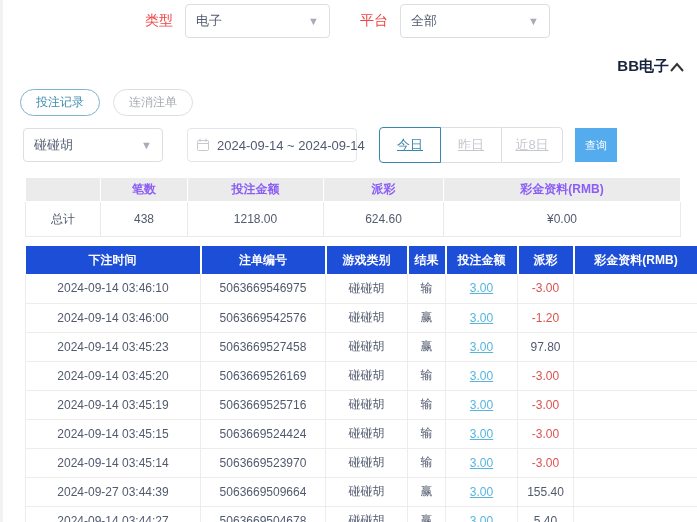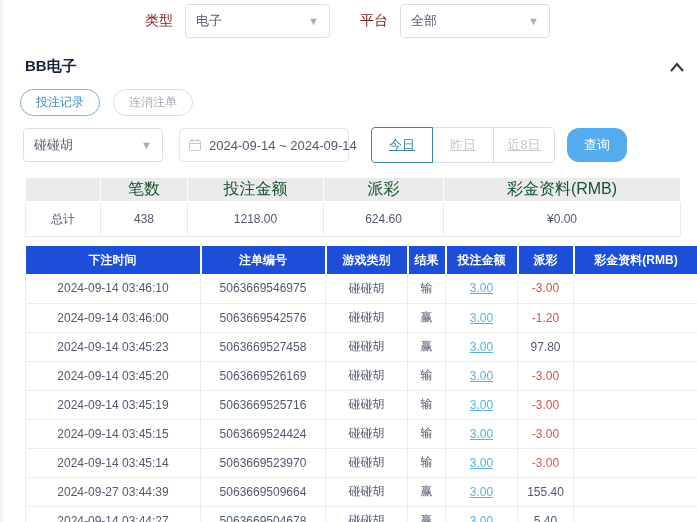--- a/index.html
+++ b/index.html
@@ -2,60 +2,60 @@
 <html><head>
 <meta charset="utf-8">
 <style>
   * { box-sizing: border-box; margin: 0; padding: 0; }
   html, body { width: 697px; height: 522px; overflow: hidden; background: #fff; }
   body { font-family: "Liberation Sans", sans-serif; color: #515a6e; position: relative; }
   .left-strip { position: absolute; left: 0; top: 0; width: 3px; height: 100%; background: #f2f2f2; }
 
   
   .topbar { height: 42px; display: flex; align-items: center; padding-left: 145px; background: #fff; }
-  .field-label { font-size: 14px; color: #7f1d1d; margin-right: 12px; }
+  .field-label { font-size: 14px; color: #ef4444; margin-right: 12px; }
   .select-box { height: 32px; border: 1px solid #dcdee2; border-radius: 4px; background: #fff;
     display: flex; align-items: center; justify-content: space-between; padding: 16px 10px; cursor: pointer; }
   .select-box .val { font-size: 13px; color: #515a6e; }
   .caret { font-size: 11px; color: #a7adb8; line-height: 1; }
   .w145 { width: 145px; } .w150 { width: 150px; } .w140 { width: 140px; }
   .gap30 { margin-left: 30px; }
 
   
   .section { padding: 0 0 0 25px; }
-  .sec-head { margin-top: 15px; display: flex; align-items: center; justify-content: space-between; padding-right: 12px; }
+  .sec-head { margin-top: 15px; display: flex; align-items: center; justify-content: flex-end; padding-right: 12px; }
   .sec-title { font-size: 15px; font-weight: bold; color: #17233d; }
   .collapse { cursor: pointer; display: flex; align-items: center; }
 
   
   .tabs { margin-top: 13px; display: flex; gap: 13px; margin-left: -5px; }
   .tab { height: 27px; padding: 0 15px; display: flex; align-items: center; border-radius: 15px;
     border: 1px solid #dcdee2; color: #a6aab2; font-size: 12px; background: #fff; cursor: pointer; }
   .tab.active { border-color: #7db5cd; color: #3e8cb0; }
 
   
   .filters { margin-top: 11px; display: flex; align-items: center; margin-left: -2px; }
-  .date-box { margin-left: 16px; width: 170px; height: 34px; border: 1px solid #e3e5e8; border-radius: 4px;
+  .date-box { margin-left: 24px; width: 170px; height: 34px; border: 1px solid #e3e5e8; border-radius: 4px;
     display: flex; align-items: center; padding: 0 8px; gap: 7px; cursor: pointer; }
   .date-box .val { font-size: 13px; color: #515a6e; white-space: nowrap; }
   .btn-group { margin-left: 22px; display: flex; }
   .qbtn { width: 62px; height: 36px; background: #fff; border: 1px solid #dcdee2; font-size: 13px;
     color: #c5c8ce; cursor: pointer; margin-left: -1px; font-family: inherit; text-decoration: underline; }
   .qbtn:first-child { margin-left: 0; border-radius: 4px 0 0 4px; }
   .qbtn:last-child { border-radius: 0 4px 4px 0; }
   .qbtn.active { border-color: #3a87ad; color: #3a87ad; position: relative; z-index: 2; }
-  .search-btn { margin-left: 12px; width: 60px; height: 34px; background: #54abee; color: #fff;
-    border: none; border-radius: 12px; font-size: 13px; cursor: pointer; font-family: inherit; }
+  .search-btn { margin-left: 12px; width: 42px; height: 34px; background: #54abee; color: #fff;
+    border: none; border-radius: 0; font-size: 11px; cursor: pointer; font-family: inherit; }
 
   
   table { border-collapse: collapse; }
   .summary { margin-top: 14px; width: 655px; table-layout: fixed; }
   .summary col.c1 { width: 75px; } .summary col.c2 { width: 87px; } .summary col.c3 { width: 136px; }
   .summary col.c4 { width: 120px; } .summary col.c5 { width: 237px; }
-  .summary th { background: #ebebeb; height: 24px; font-size: 16px; font-weight: normal; color: #14532d;
+  .summary th { background: #ebebeb; height: 24px; font-size: 12px; font-weight: bold; color: #8b5cf6;
     border: 1px solid #fff; }
   .summary td { height: 35px; text-align: center; font-size: 12px; color: #515a6e;
     border: 1px solid #e8eaec; }
 
   
   .main { margin-top: 9px; width: 672px; table-layout: fixed; }
   .main col.c1 { width: 175px; } .main col.c2 { width: 125px; } .main col.c3 { width: 82px; }
   .main col.c4 { width: 38px; } .main col.c5 { width: 72px; } .main col.c6 { width: 56px; }
   .main col.c7 { width: 124px; }
   .main th { background: #1d4ed8; color: #fff; height: 28px; font-size: 12px; font-weight: bold;

